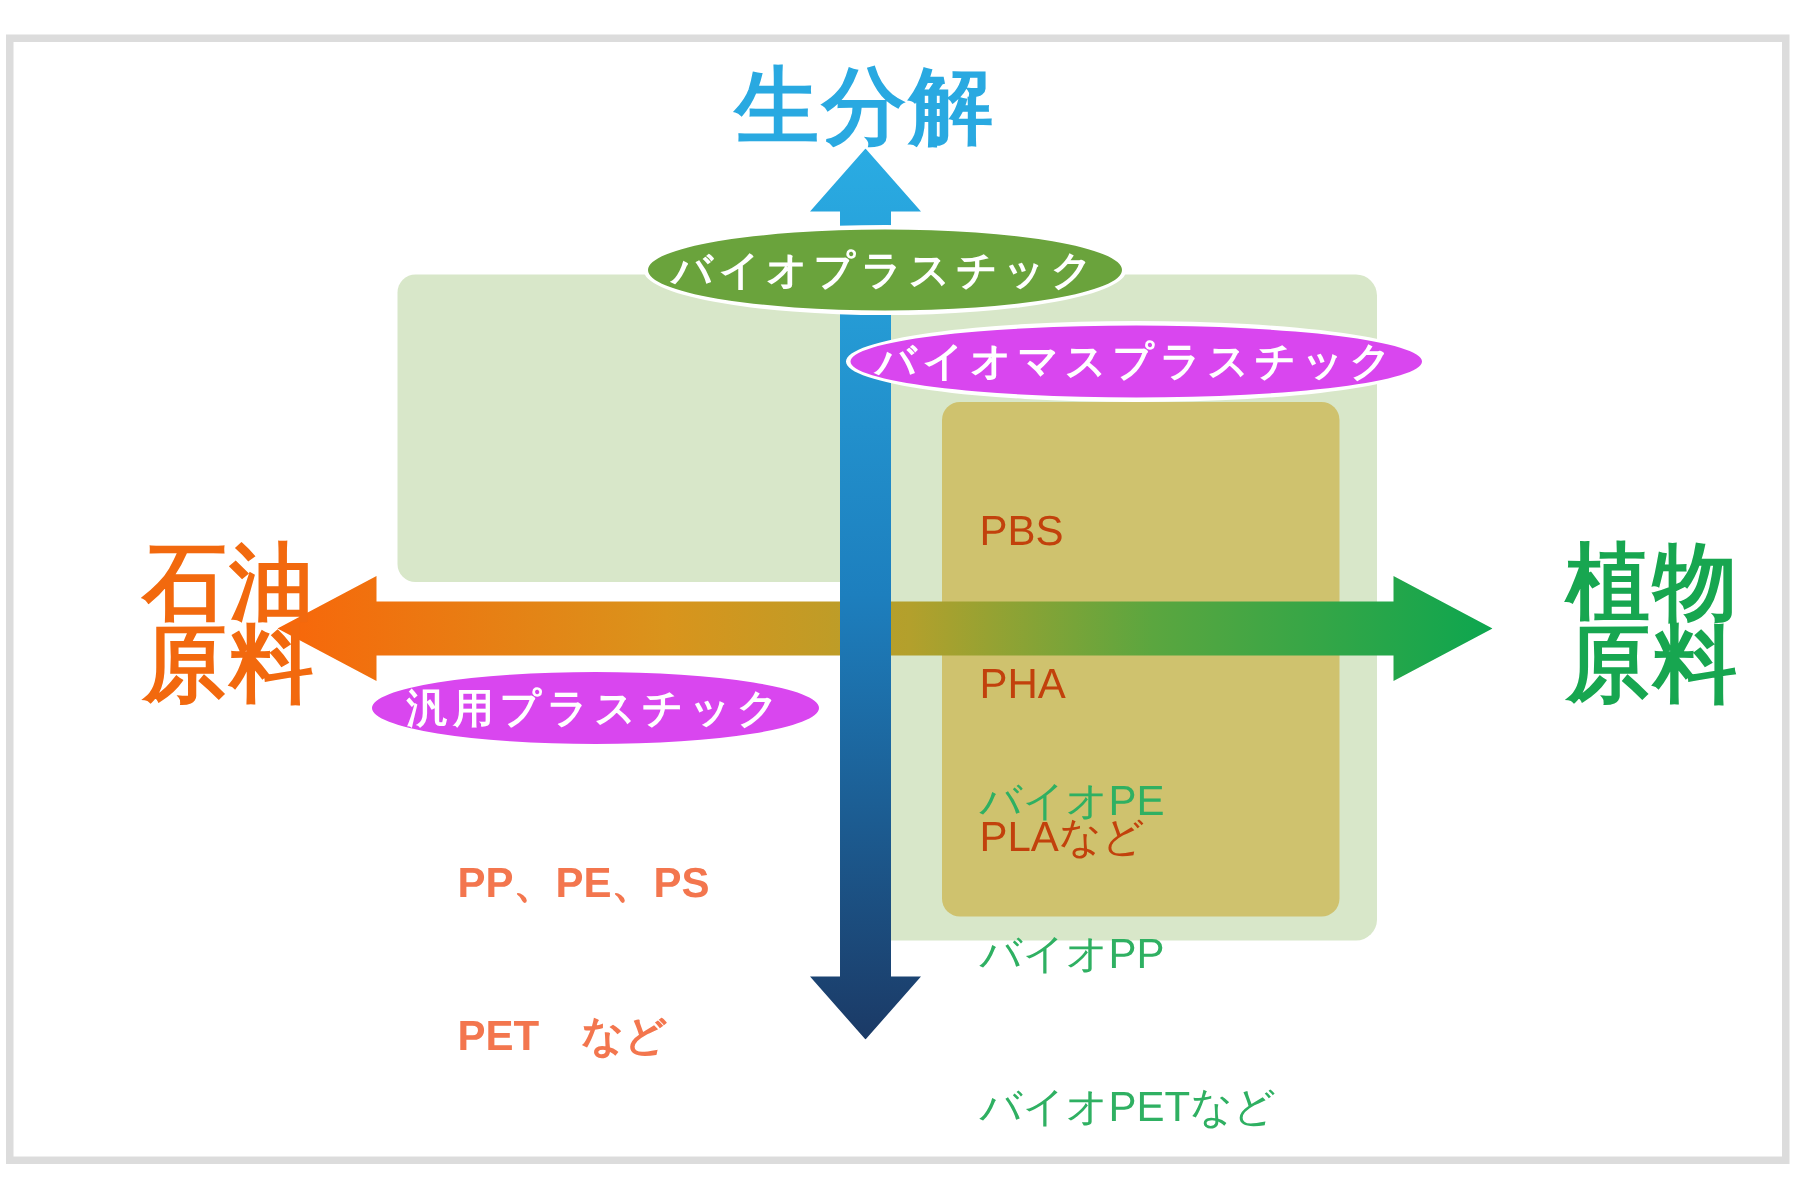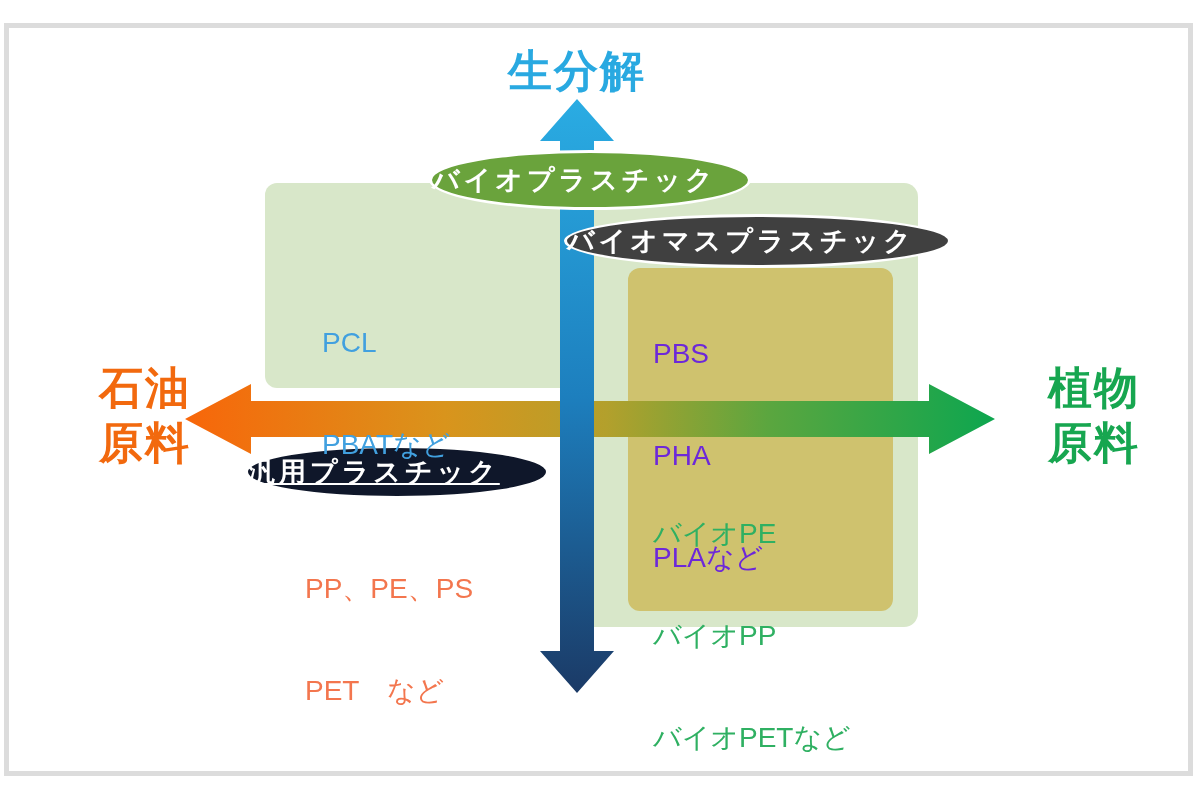--- a/index.html
+++ b/index.html
@@ -27,53 +27,53 @@
   .region.khaki-rect { left: 628px; top: 268px; width: 265px; height: 343px; border-radius: 12px; }
   .arrow-svg { position: absolute; display: block; }
   .h-arrow { left: 185px; top: 383px; }
   .v-arrow { left: 540px; top: 99px; }
   .oval {
     position: absolute;
     border-radius: 50%;
     border: 3px solid #ffffff;
     display: flex;
     align-items: center;
-    justify-content: flex-start;
+    justify-content: center;
     font-size: 27px;
     font-weight: bold;
     letter-spacing: 4px;
     white-space: nowrap;
   }
   .oval.bioplastic { left: 429px; top: 150px; width: 316px; height: 54px; }
   .oval.biomass    { left: 564px; top: 214px; width: 381px; height: 48px; }
   .oval.general    { left: 245px; top: 445px; width: 298px; height: 48px; }
   .axis-label {
     position: absolute;
-    font-size: 44px;
+    font-size: 56px;
     font-weight: 800;
     letter-spacing: 2px;
     line-height: 55px;
     text-align: center;
     white-space: nowrap;
   }
   .axis-top    { left: 457px; top: 43px;  width: 240px; }
   .axis-bottom { left: 457px; top: 692px; width: 240px; }
   .axis-left   { left: 70px;  top: 360px; width: 100px; }
   .axis-right  { left: 1000px; top: 360px; width: 100px; }
   .item-list {
     position: absolute;
     font-size: 28px;
     line-height: 34px;
     font-weight: 400;
     white-space: pre;
   }
   .list-pcl { left: 322px; top: 258px; }
   .list-pbs { left: 653px; top: 269px; }
   .list-bio { left: 653px; top: 449px; }
-  .list-pp  { left: 305px; top: 504px; }
+  .list-pp  { left: 305px; top: 504px; font-weight: bold; }
 </style>
 </head>
 <body>
 
 <div class="canvas">
 
   <div class="frame" style="border-color: rgb(220, 220, 220);"></div>
 
   <div class="region left-rect" style="background-color: rgb(216, 231, 201);"></div>
   <div class="region right-rect" style="background-color: rgb(216, 231, 201);"></div>
@@ -99,42 +99,38 @@
         <stop offset="0.5" stop-color="#1d7fbe"></stop>
         <stop offset="1" stop-color="#1b3a66"></stop>
       </linearGradient>
     </defs>
     <polygon points="37,0 74,42 54,42 54,552 74,552 37,594 0,552 20,552 20,42 0,42" fill="url(#vg)"></polygon>
   </svg>
 
   <div class="oval bioplastic" style="background-color: rgb(106, 163, 60); color: rgb(255, 255, 255);">
     <span>バイオプラスチック</span>
   </div>
-  <div class="oval biomass" style="background-color: #404040; color: rgb(255, 255, 255);">
+  <div class="oval biomass" style="background-color: #d946ef; color: rgb(255, 255, 255);">
     <span>バイオマスプラスチック</span>
   </div>
-  <div class="oval general" style="background-color: #0f172a; color: rgb(255, 255, 255); text-decoration: underline;">
+  <div class="oval general" style="background-color: #d946ef; color: rgb(255, 255, 255);">
     <span>汎用プラスチック</span>
   </div>
 
   <div class="axis-label axis-top" style="color: rgb(41, 169, 225);">生分解</div>
   <div class="axis-label axis-left" style="color: rgb(242, 105, 14); margin-left: 25px;">
     <div>石油</div>
     <div>原料</div>
   </div>
   <div class="axis-label axis-right" style="color: rgb(23, 166, 80); margin-left: 44px;">
     <div>植物</div>
     <div>原料</div>
   </div>
 
-  <div class="item-list list-pcl" style="color: rgb(65, 160, 223);">
-    <div>PCL</div>
-    <div>PBATなど</div>
-  </div>
-  <div class="item-list list-pbs" style="color: #6d28d9;">
+  <div class="item-list list-pbs" style="color: #c2410c;">
     <div>PBS</div>
     <div>PHA</div>
     <div>PLAなど</div>
   </div>
   <div class="item-list list-bio" style="color: rgb(47, 176, 98);">
     <div>バイオPE</div>
     <div>バイオPP</div>
     <div>バイオPETなど</div>
   </div>
   <div class="item-list list-pp" style="color: rgb(243, 118, 78);">

